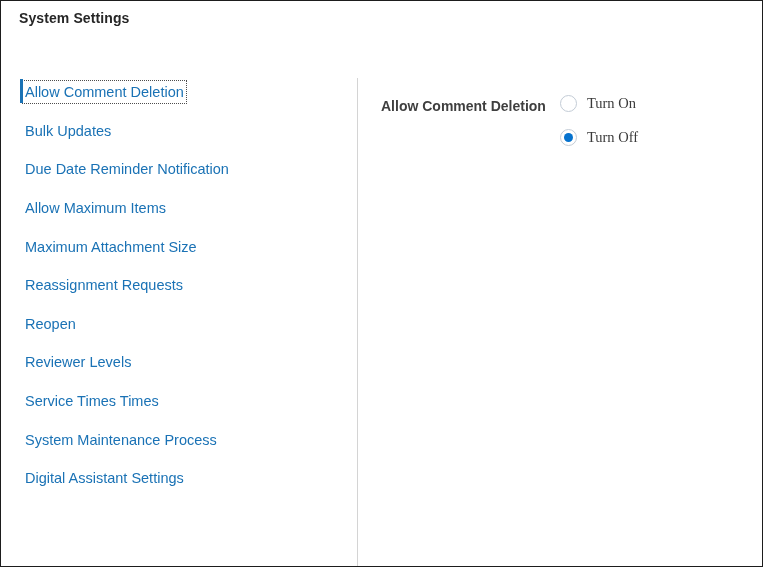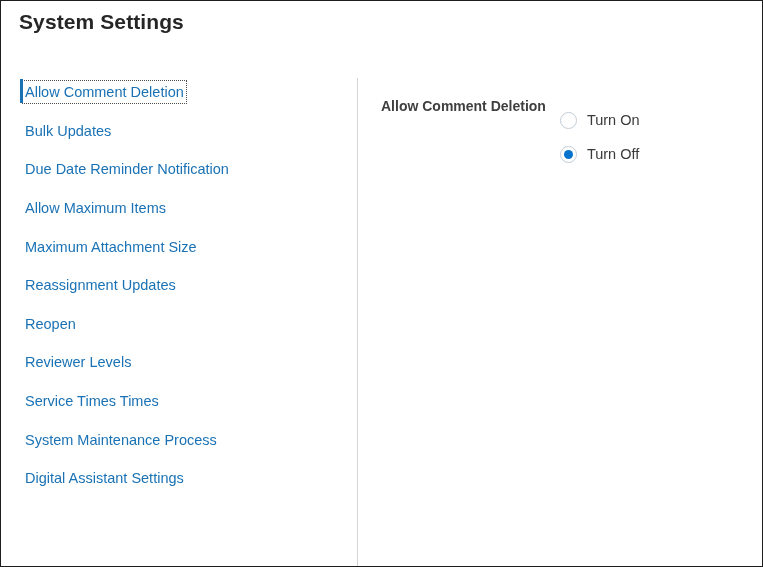--- a/index.html
+++ b/index.html
@@ -21,21 +21,21 @@
     background: #ffffff;
     border: 1px solid #1d1d1d;
     overflow: hidden;
   }
 
   
   #page-title {
     position: absolute;
     left: 18px;
     top: 9px;
-    font-size: 21px;
+    font-size: 14px;
     font-weight: bold;
     color: #262626;
     letter-spacing: 0.1px;
     white-space: nowrap;
   }
 
   
   #content-area {
     position: absolute;
     left: 0;
@@ -121,23 +121,24 @@
     margin-right: 14px;
   }
 
   .radio-group {
     display: flex;
     flex-direction: column;
   }
 
   .radio-option {
     display: flex;
-    align-items: flex-end;
+    align-items: flex-start;
     height: 34px;
     cursor: pointer;
+    font-family: Liberation Serif, serif;
   }
 
   .radio-mark {
     position: relative;
     width: 17px;
     height: 17px;
     border-radius: 50%;
     border: 1px solid #c3ccd6;
     background: #ffffff;
     flex: 0 0 auto;
@@ -187,21 +188,21 @@
         <div class="sidebar-item">
           <span class="item-label">Due Date Reminder Notification</span>
         </div>
         <div class="sidebar-item">
           <span class="item-label">Allow Maximum Items</span>
         </div>
         <div class="sidebar-item">
           <span class="item-label">Maximum Attachment Size</span>
         </div>
         <div class="sidebar-item">
-          <span class="item-label">Reassignment Updates</span>
+          <span class="item-label">Reassignment Requests</span>
         </div>
         <div class="sidebar-item">
           <span class="item-label">Reopen</span>
         </div>
         <div class="sidebar-item">
           <span class="item-label">Reviewer Levels</span>
         </div>
         <div class="sidebar-item">
           <span class="item-label">Service Times Times</span>
         </div>

